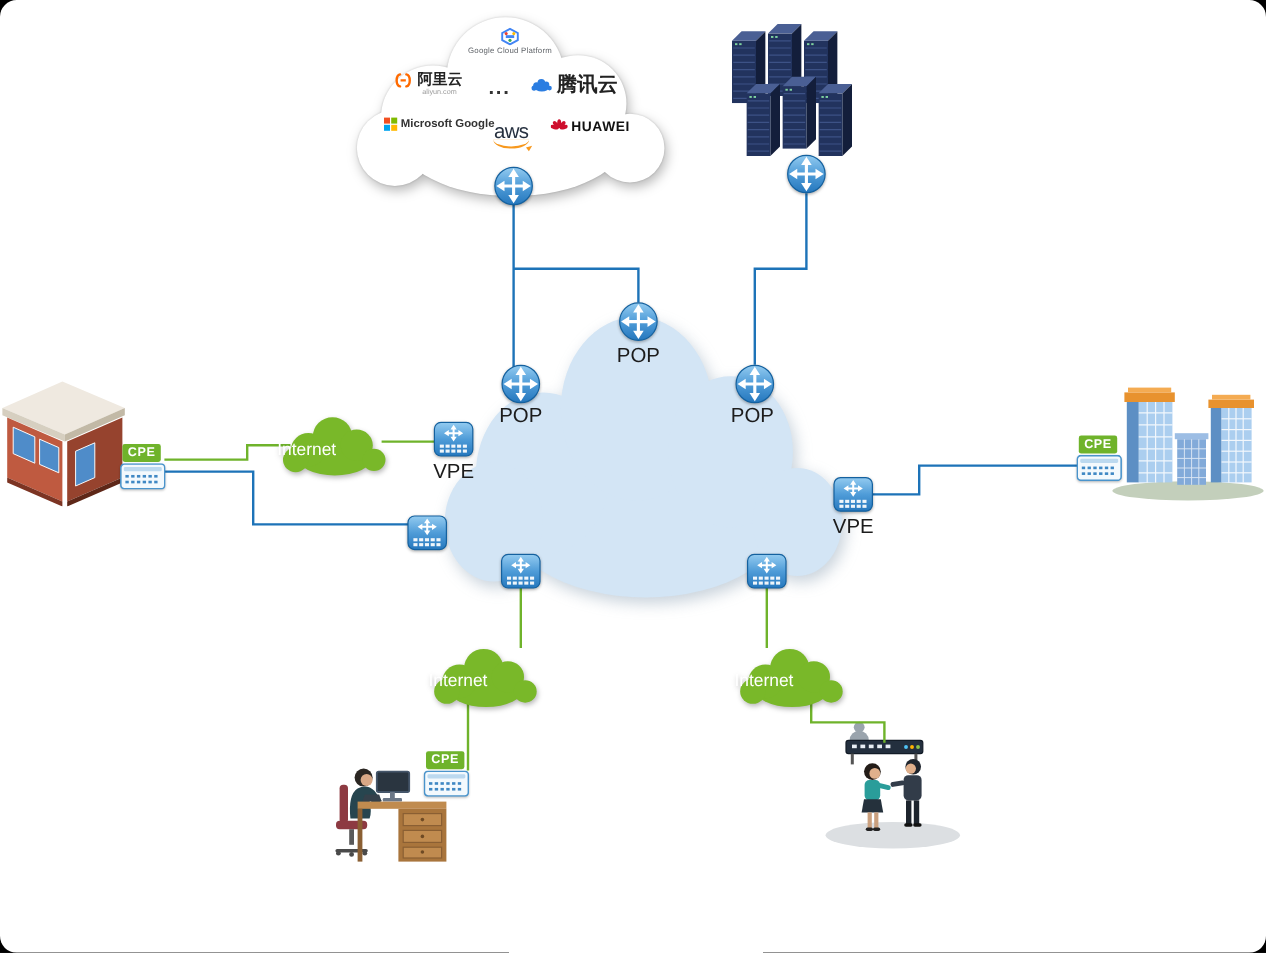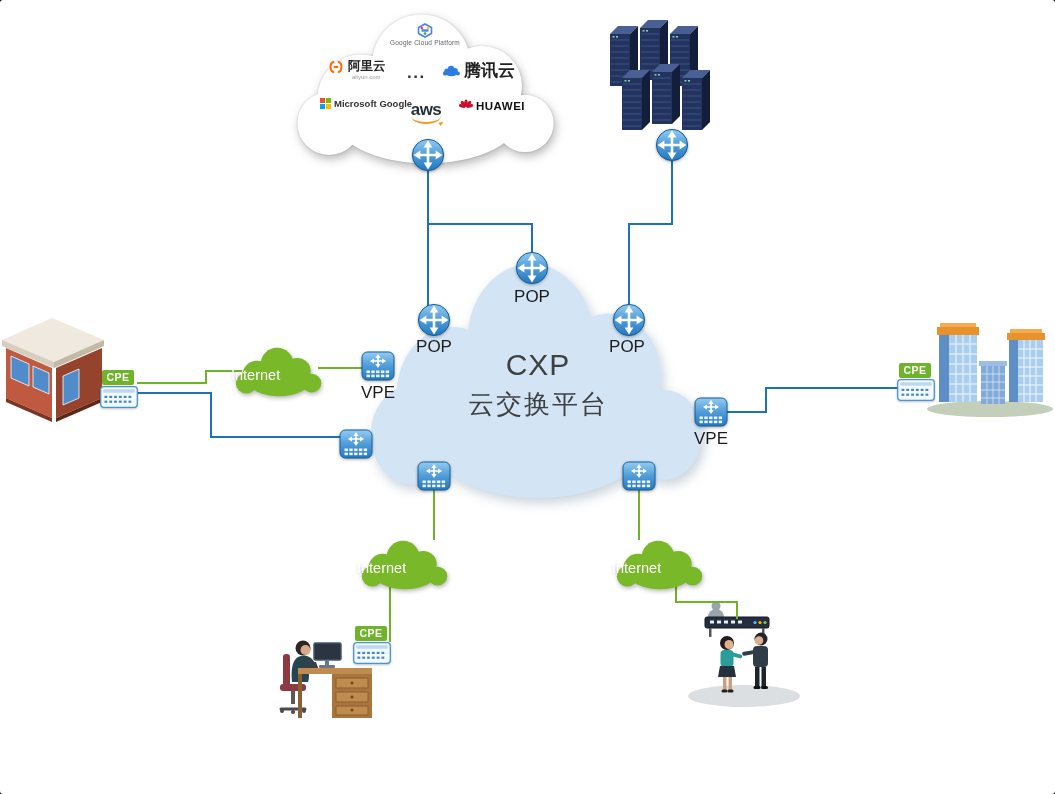--- a/index.html
+++ b/index.html
@@ -1,19 +1,19 @@
 <!DOCTYPE html>
 <html><head>
 <meta charset="utf-8">
 <title>CXP 云交换平台</title>
 <style>
   *{margin:0;padding:0;box-sizing:border-box}
   html,body{background:#000}
   body{font-family:"Liberation Sans","DejaVu Sans",sans-serif}
-  #canvas{position:relative;width:1055px;height:794px;background:#fff;border-radius:3px;overflow:hidden}
+  #canvas{position:relative;width:1055px;height:794px;background:#fff;border-radius:14px;overflow:hidden}
 
   .scene{position:absolute;z-index:1}
   .lines{position:absolute;left:0;top:0;z-index:2;pointer-events:none}
   .internet{position:absolute;z-index:3;width:96px;height:56px;filter:drop-shadow(1px 2px 2px rgba(0,0,0,.28))}
   .internet .cloud-svg{position:absolute;left:0;top:0;width:100%;height:100%}
   .internet-label{position:absolute;left:0;right:0;top:23px;text-align:left;color:#fff;font-size:14.5px}
   .node{position:absolute;z-index:4}
   .router{width:36px;height:36px;filter:drop-shadow(0 1px 1.5px rgba(0,0,0,.35))}
   .switch{width:34px;height:30px;filter:drop-shadow(0 1px 1.5px rgba(0,0,0,.35))}
   .node-label{position:absolute;z-index:4;width:44px;text-align:center;font-size:17px;color:#1c1c1c}
@@ -32,21 +32,21 @@
   .logo-aliyun .aname{font-size:12.5px;font-weight:700;color:#222}
   .logo-aliyun .asub{font-size:6px;color:#999;margin-left:20px;margin-top:-1px}
   .logo-dots{left:124px;top:60px;font-size:17px;font-weight:700;color:#333;letter-spacing:1.5px}
   .logo-tencent{left:159px;top:56px}
   .logo-tencent .tname{font-size:17px;font-weight:700;color:#222}
   .logo-azure{left:37px;top:95px}
   .az-grid{display:grid;grid-template-columns:5px 5px;grid-template-rows:5px 5px;gap:1px}
   .az-grid i{display:block}
   .logo-azure .zname{font-size:9.5px;font-weight:600;color:#333;white-space:nowrap}
   .logo-aws{left:121px;top:98px;width:44px;flex-direction:column;gap:0}
-  .logo-aws .aws-text{font-size:17px;font-weight:700;color:#252f3e;line-height:1;letter-spacing:-.5px}
+  .logo-aws .aws-text{font-size:17px;font-weight:400;color:#252f3e;line-height:1;letter-spacing:-.5px}
   .aws-swoosh{display:block;width:30px;height:8px;border-bottom:2.4px solid #f7981d;border-radius:0 0 60% 60%/0 0 120% 120%;position:relative;margin-top:-2px}
   .aws-swoosh::after{content:"";position:absolute;right:-3px;bottom:-3px;width:0;height:0;border-left:5px solid #f7981d;border-top:2.5px solid transparent;border-bottom:2.5px solid transparent;transform:rotate(-38deg)}
   .logo-huawei{left:176px;top:96px}
   .logo-huawei .hname{font-size:11.5px;font-weight:700;color:#111;letter-spacing:.5px}
 
   .central-cloud{left:352px;top:246px;width:372px;height:270px}
   .central-cloud .cloud-svg{position:absolute;left:0;top:0;width:100%;height:100%;filter:drop-shadow(3px 5px 6px rgba(96,125,153,.35))}
   .cxp-title{position:absolute;left:0;right:0;top:102px;text-align:center;color:#3d3f41}
   .cxp-title .l1{font-size:30px;letter-spacing:1px}
   .cxp-title .l2{font-size:26px;letter-spacing:2px;margin-top:5px}
@@ -232,24 +232,20 @@
     <use href="#rackUnit" x="70" y="6" width="28" height="64"></use>
     <use href="#rackUnit" x="22" y="50" width="28" height="64"></use>
     <use href="#rackUnit" x="52" y="44" width="28" height="64"></use>
     <use href="#rackUnit" x="82" y="50" width="28" height="64"></use>
   </svg>
 
   <div class="scene central-cloud">
     <svg class="cloud-svg">
         <use href="#cloudShape" fill="#d3e5f5" width="100%" height="100%"></use>
       </svg>
-    <div class="cxp-title">
-      <div class="l1">CXP</div>
-      <div class="l2">云交换平台</div>
-    </div>
   </div>
 
   <svg class="scene" style="left:0;top:310px;width:106px;height:112px" viewBox="0 0 106 112">
     <polygon points="2,30 52,8 104,30 54,52" fill="#efe9e0"></polygon>
     <polygon points="2,30 2,36 54,58 54,52" fill="#d6cfc0"></polygon>
     <polygon points="104,30 104,36 54,58 54,52" fill="#c2b9a6"></polygon>
     <polygon points="6,38 52,58 52,108 6,88" fill="#bf5a40"></polygon>
     <polygon points="102,38 56,58 56,108 102,88" fill="#96432e"></polygon>
     <polygon points="11,46 29,54 29,76 11,68" fill="#4f8cc9" stroke="#fff" stroke-width=".8"></polygon>
     <polygon points="33,56 49,63 49,84 33,77" fill="#4f8cc9" stroke="#fff" stroke-width=".8"></polygon>

